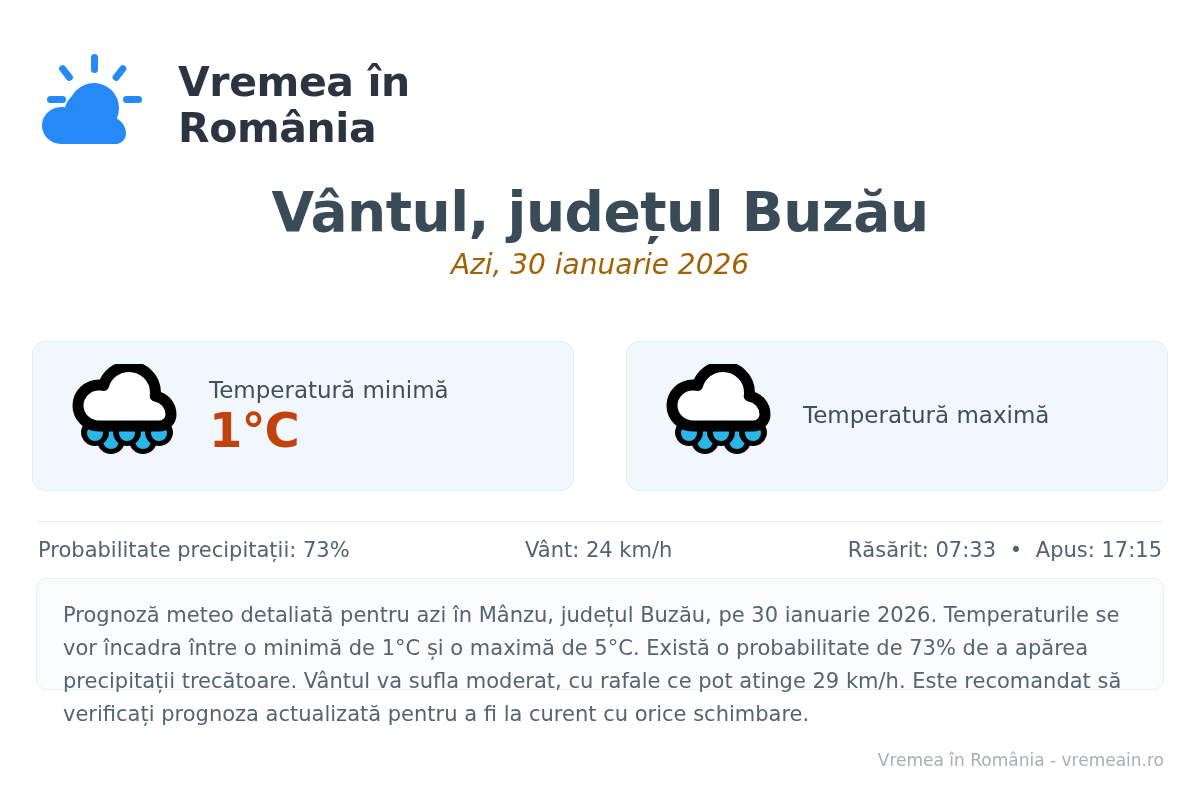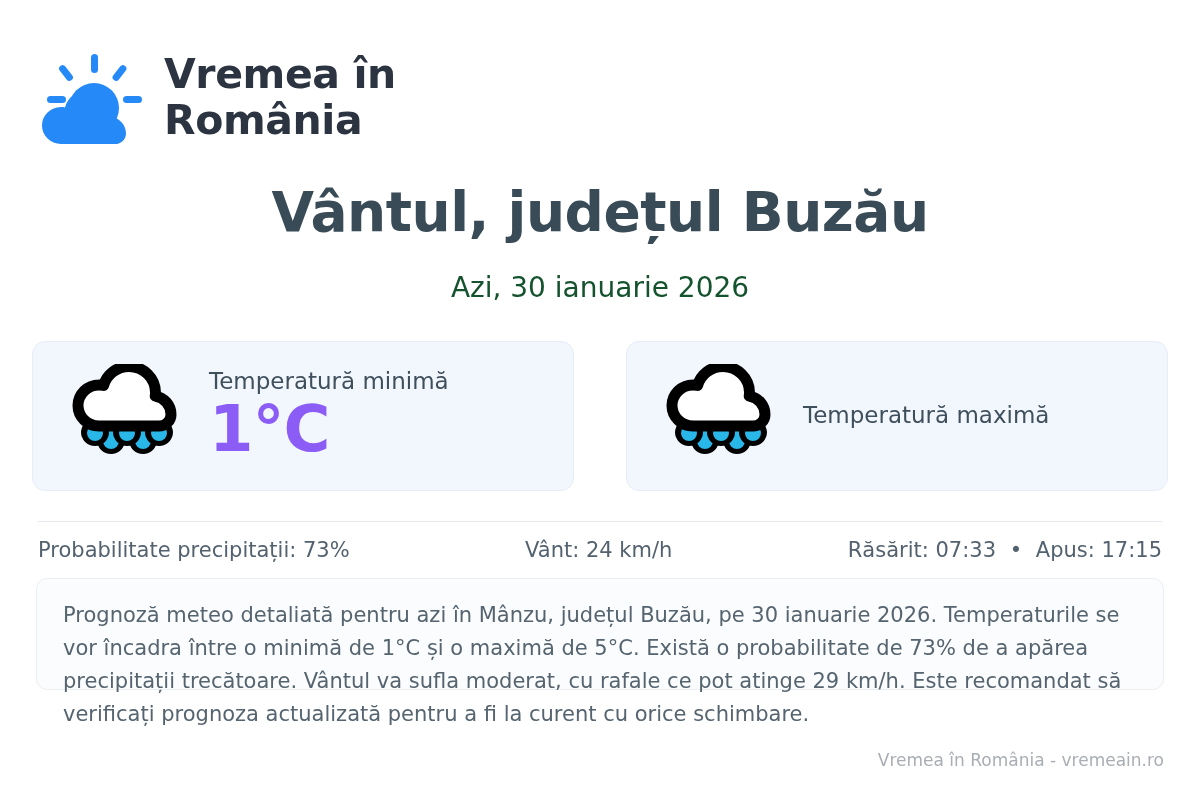--- a/index.html
+++ b/index.html
@@ -18,22 +18,22 @@
     height: 800px;
     background: #ffffff;
   }
 
   
   .brand {
     position: absolute;
     left: 38px;
     top: 52px;
     display: flex;
-    align-items: flex-start;
-    gap: 22px;
+    align-items: flex-end;
+    gap: 36px;
   }
 
   .brand-logo {
     width: 104px;
     height: 100px;
     flex: 0 0 auto;
   }
 
   .brand-name {
     font-size: 41px;
@@ -55,24 +55,25 @@
 
   .page-title {
     font-size: 55px;
     font-weight: 700;
     color: #3a4b58;
     letter-spacing: -0.5px;
     line-height: 1.1;
   }
 
   .page-subtitle {
-    margin-top: 28px;
+    margin-top: 5px;
     font-size: 28px;
     font-weight: 400;
-    color: #14532d;
+    color: #a16207;
+    font-style: italic;
   }
 
   
   .cards {
     position: absolute;
     left: 32px;
     top: 341px;
     width: 1136px;
     display: flex;
     justify-content: space-between;
@@ -103,23 +104,23 @@
   }
 
   .temp-label {
     font-size: 23px;
     color: #3f4f5c;
     font-weight: 400;
     margin-bottom: 2px;
   }
 
   .temp-value {
-    font-size: 64px;
+    font-size: 48px;
     font-weight: 700;
-    color: #8b5cf6;
+    color: #c2410c;
     line-height: 1.05;
     letter-spacing: -1px;
   }
 
   
   .divider {
     position: absolute;
     left: 38px;
     top: 521px;
     width: 1124px;

